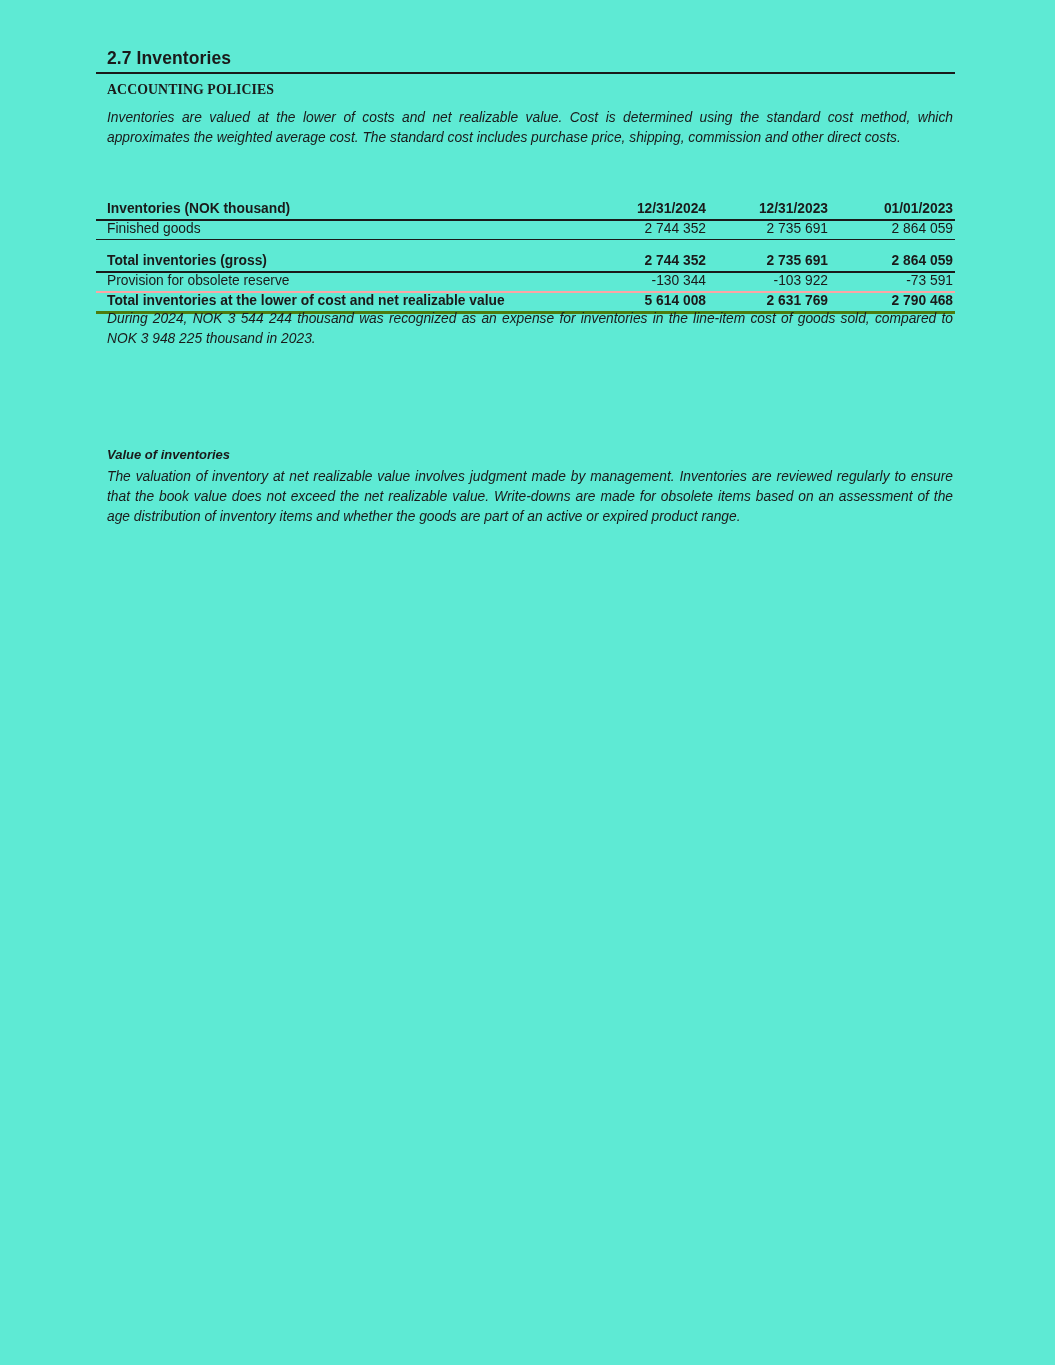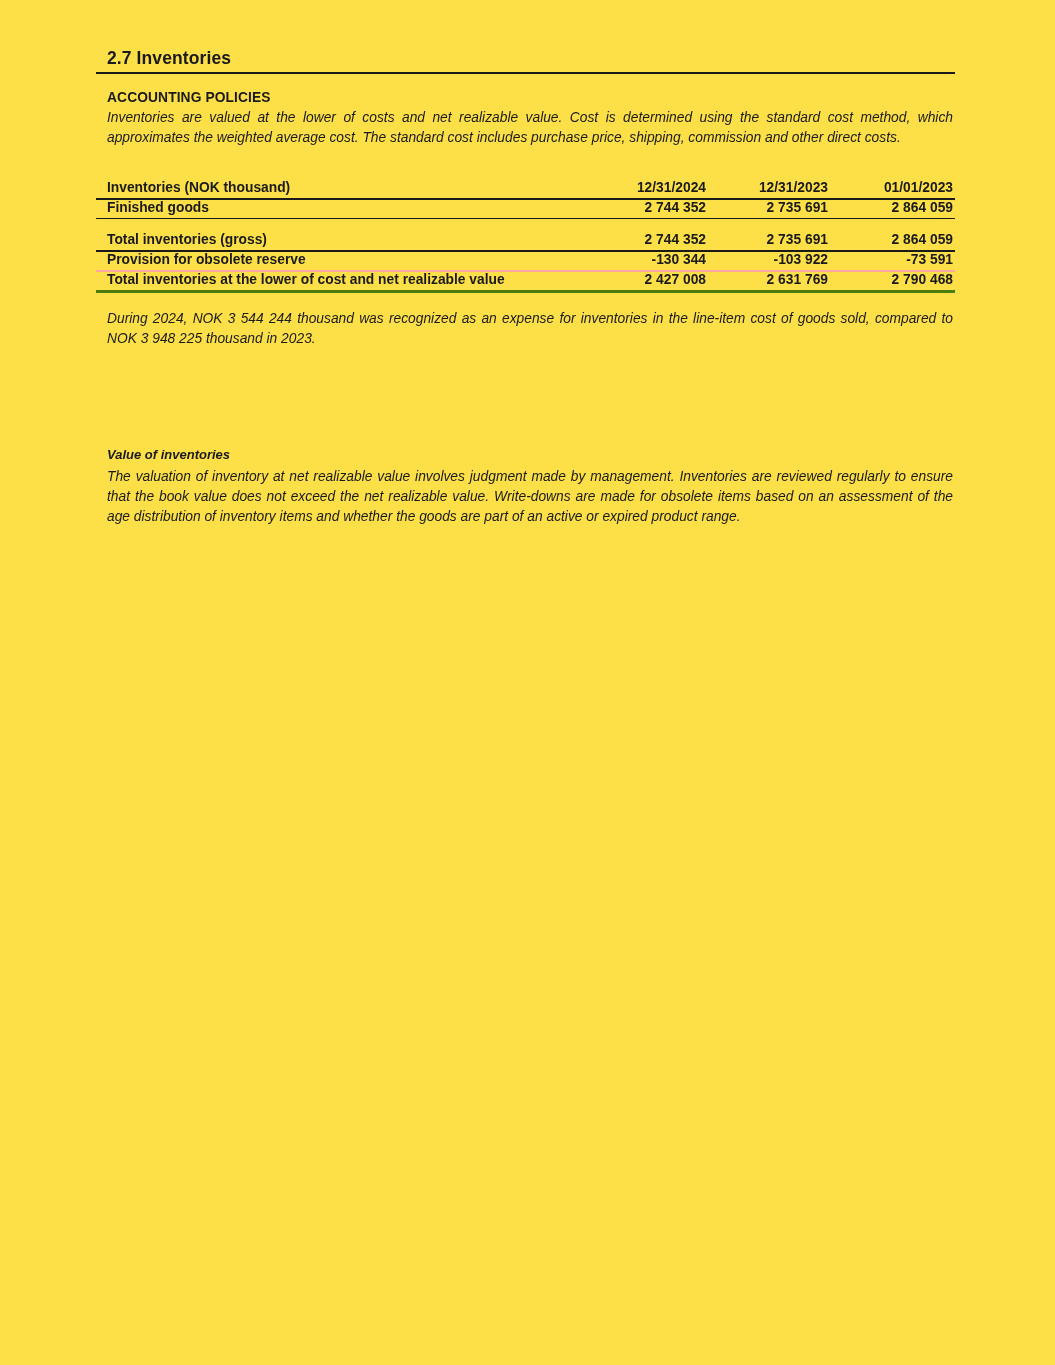--- a/index.html
+++ b/index.html
@@ -6,21 +6,21 @@
   html, body { background: #ffffff; }
   body {
     font-family: "Liberation Sans", "DejaVu Sans", sans-serif;
     color: #1a1a1a;
     -webkit-font-smoothing: antialiased;
   }
   .page {
     position: relative;
     width: 1055px;
     height: 1365px;
-    background: #fde047;
+    background: #5eead4;
     overflow: hidden;
   }
   .block {
     position: absolute;
     left: 96px;
     width: 859px;
     padding-left: 11px;
     padding-right: 2px;
   }
   .section-title {
@@ -31,21 +31,21 @@
     padding-bottom: 4px;
     border-bottom: 2px solid #1a1a1a;
     letter-spacing: 0.1px;
   }
   .subheading {
     font-size: 13.8px;
     line-height: 15px;
     font-weight: bold;
     letter-spacing: 0.1px;
   }
-  .policies-heading { top: 90px; }
+  .policies-heading { top: 82px; font-family: Liberation Serif, serif; }
   .estimates-heading { top: 407px; }
   .italic-heading {
     top: 447px;
     font-size: 13px;
     line-height: 15px;
     font-style: italic;
   }
   .body-para {
     font-size: 13.8px;
     line-height: 20px;
@@ -54,32 +54,32 @@
     font-style: italic;
   }
   .policies-para { top: 108px; }
   .cogs-para { top: 309px; }
   .writedown-para { top: 371px; text-align: left; }
   .value-para { top: 467px; }
 
   table.inv-table {
     position: absolute;
     left: 96px;
-    top: 180px;
+    top: 201px;
     width: 859px;
     border-collapse: collapse;
     table-layout: fixed;
   }
   .inv-table col.c-label { width: 490px; }
   .inv-table col.c-v1 { width: 122px; }
   .inv-table col.c-v2 { width: 122px; }
   .inv-table col.c-v3 { width: 125px; }
   .inv-table th, .inv-table td {
     font-size: 13.8px;
-    font-weight: bold;
+    font-weight: normal;
     vertical-align: bottom;
     padding: 0 0 3px 0;
     white-space: nowrap;
     overflow: hidden;
   }
   .inv-table th:first-child, .inv-table td:first-child { text-align: left; padding-left: 11px; }
   .inv-table th.num, .inv-table td.num { text-align: right; padding-right: 2px; }
   .inv-table tr.hdr-row { height: 19px; border-bottom: 2px solid #1a1a1a; }
   .inv-table tr.hdr-row th { font-weight: bold; }
   .inv-table tr.r-finished { height: 18px; border-bottom: 1px solid #1a1a1a; }
@@ -126,21 +126,21 @@
       <td class="num">2 864 059</td>
     </tr>
     <tr class="r-provision">
       <td>Provision for obsolete reserve</td>
       <td class="num">-130 344</td>
       <td class="num">-103 922</td>
       <td class="num">-73 591</td>
     </tr>
     <tr class="r-total bold-row">
       <td>Total inventories at the lower of cost and net realizable value</td>
-      <td class="num">2 427 008</td>
+      <td class="num">5 614 008</td>
       <td class="num">2 631 769</td>
       <td class="num">2 790 468</td>
     </tr>
   </tbody>
     </table>
 
   <p class="block body-para cogs-para">During 2024, NOK 3 544 244 thousand was recognized as an expense for inventories in the line-item cost of goods sold, compared to NOK 3 948 225 thousand in 2023.</p>
 
 
 

